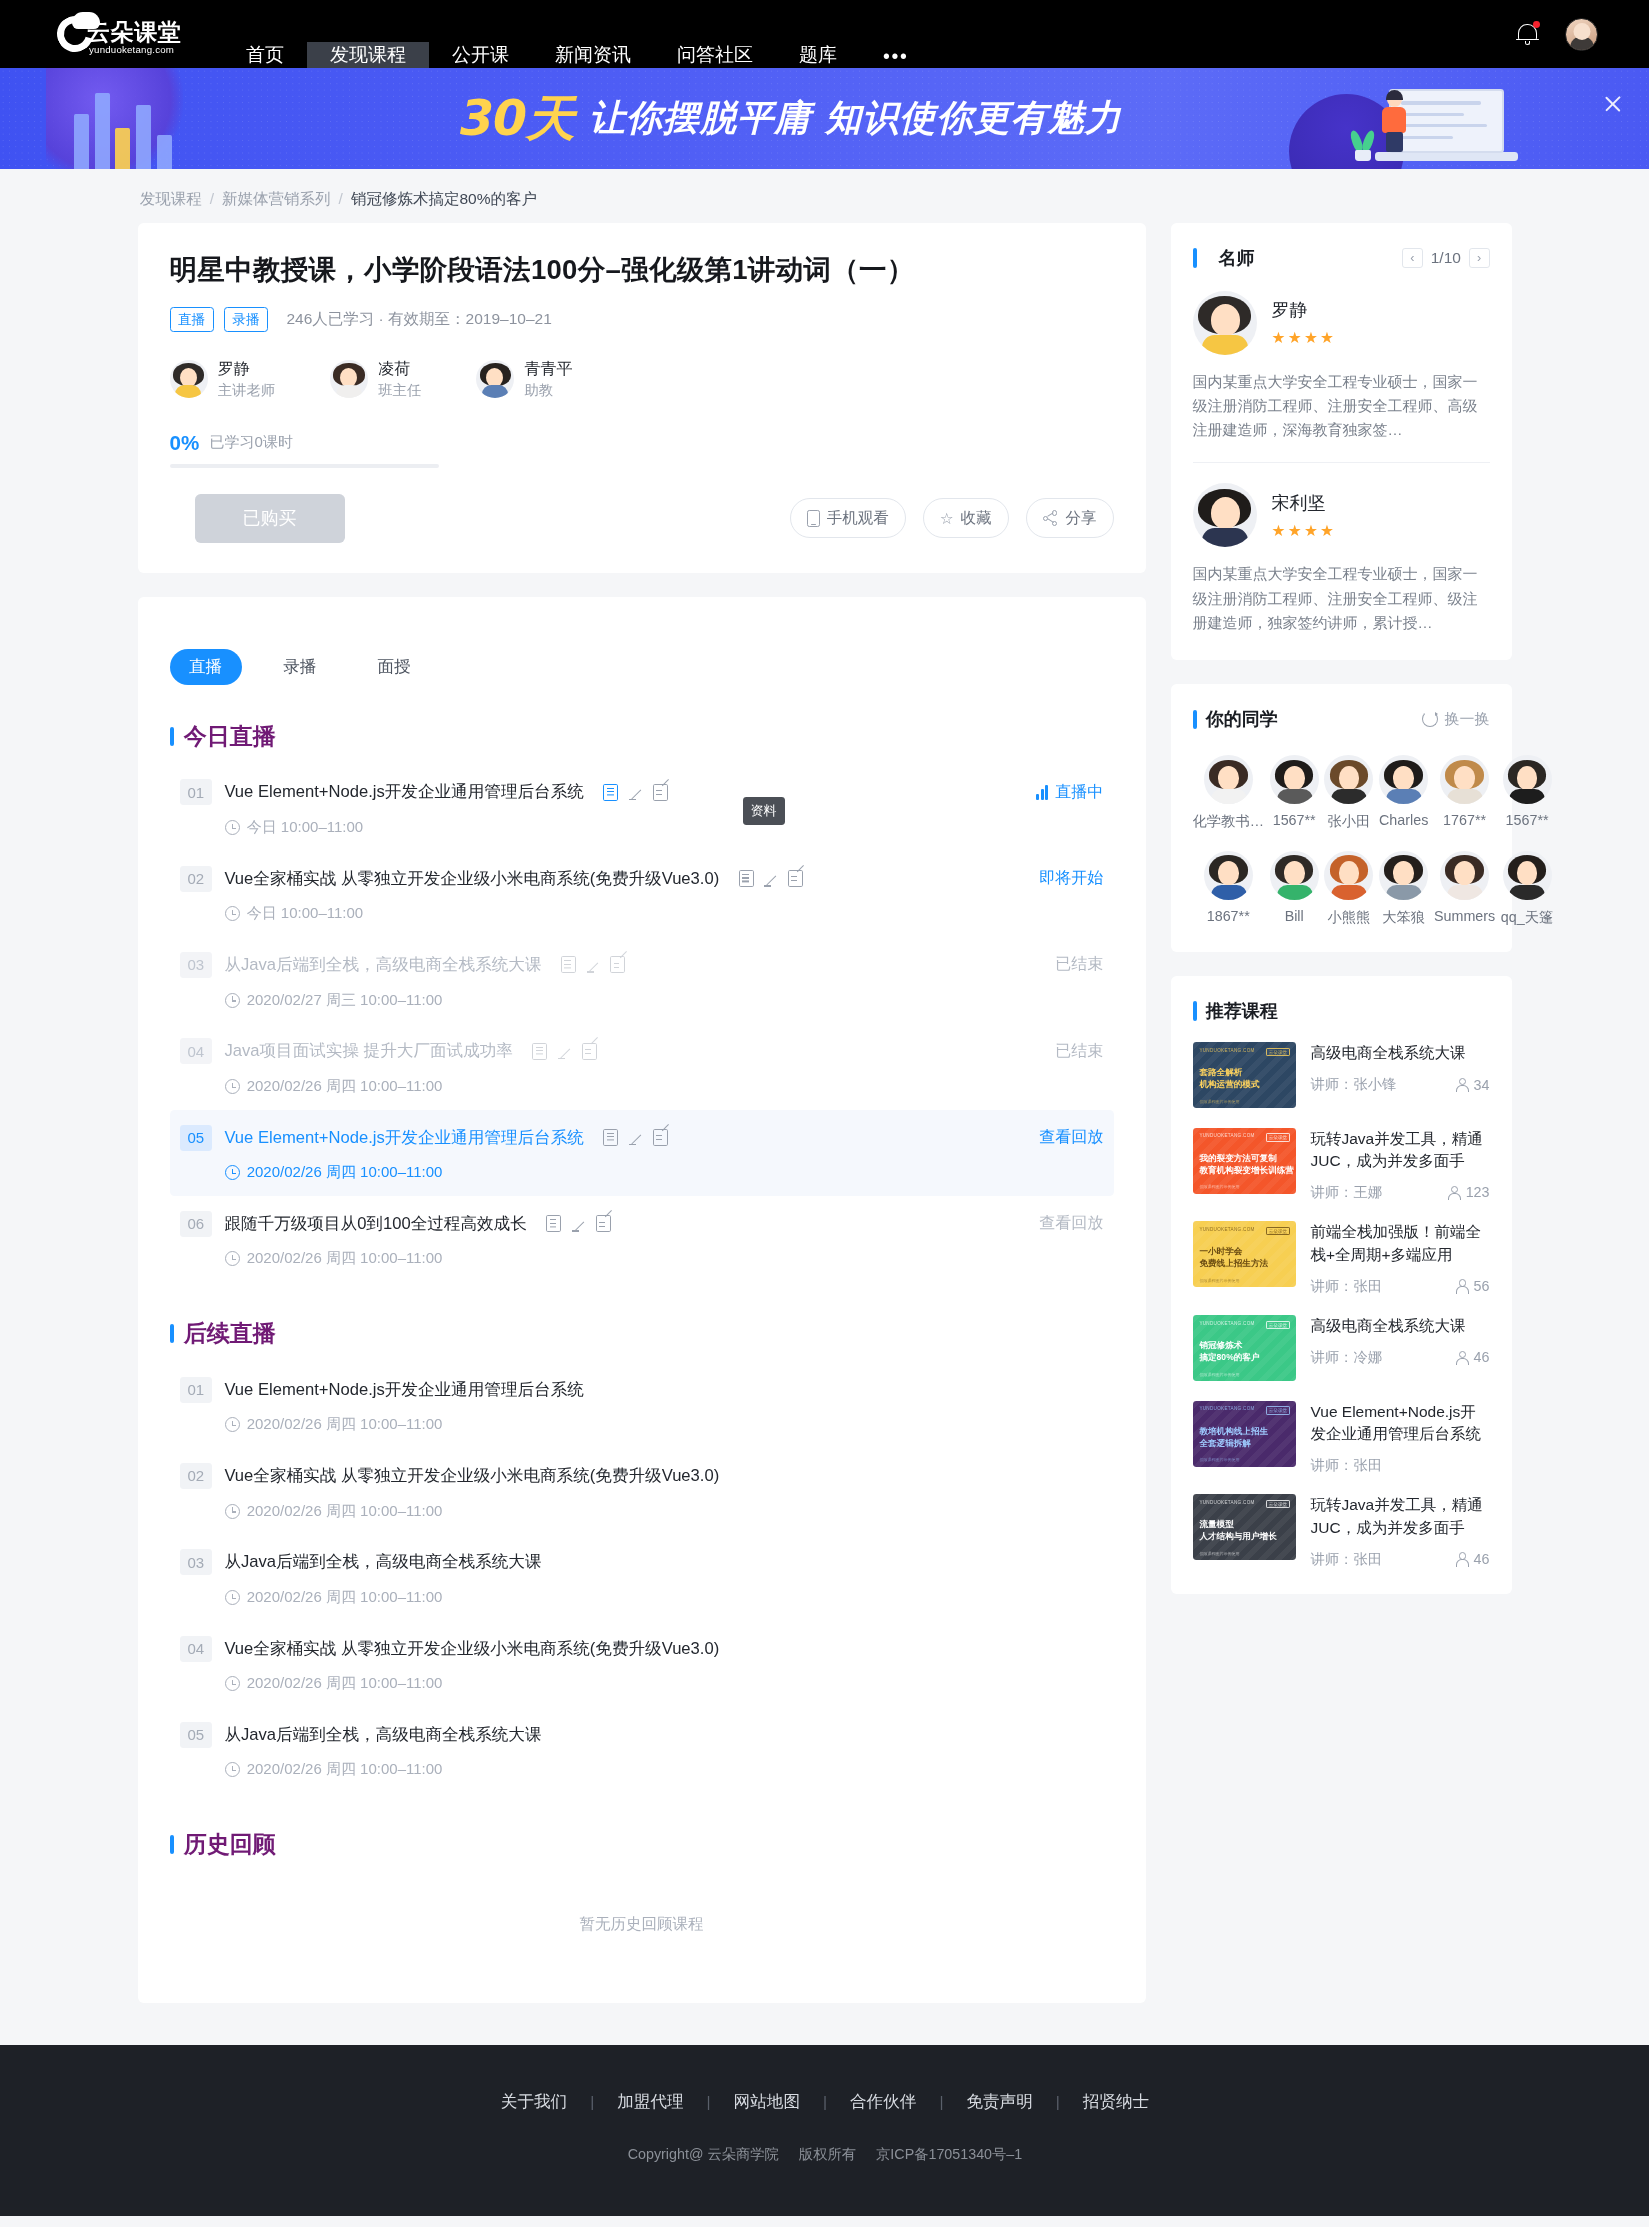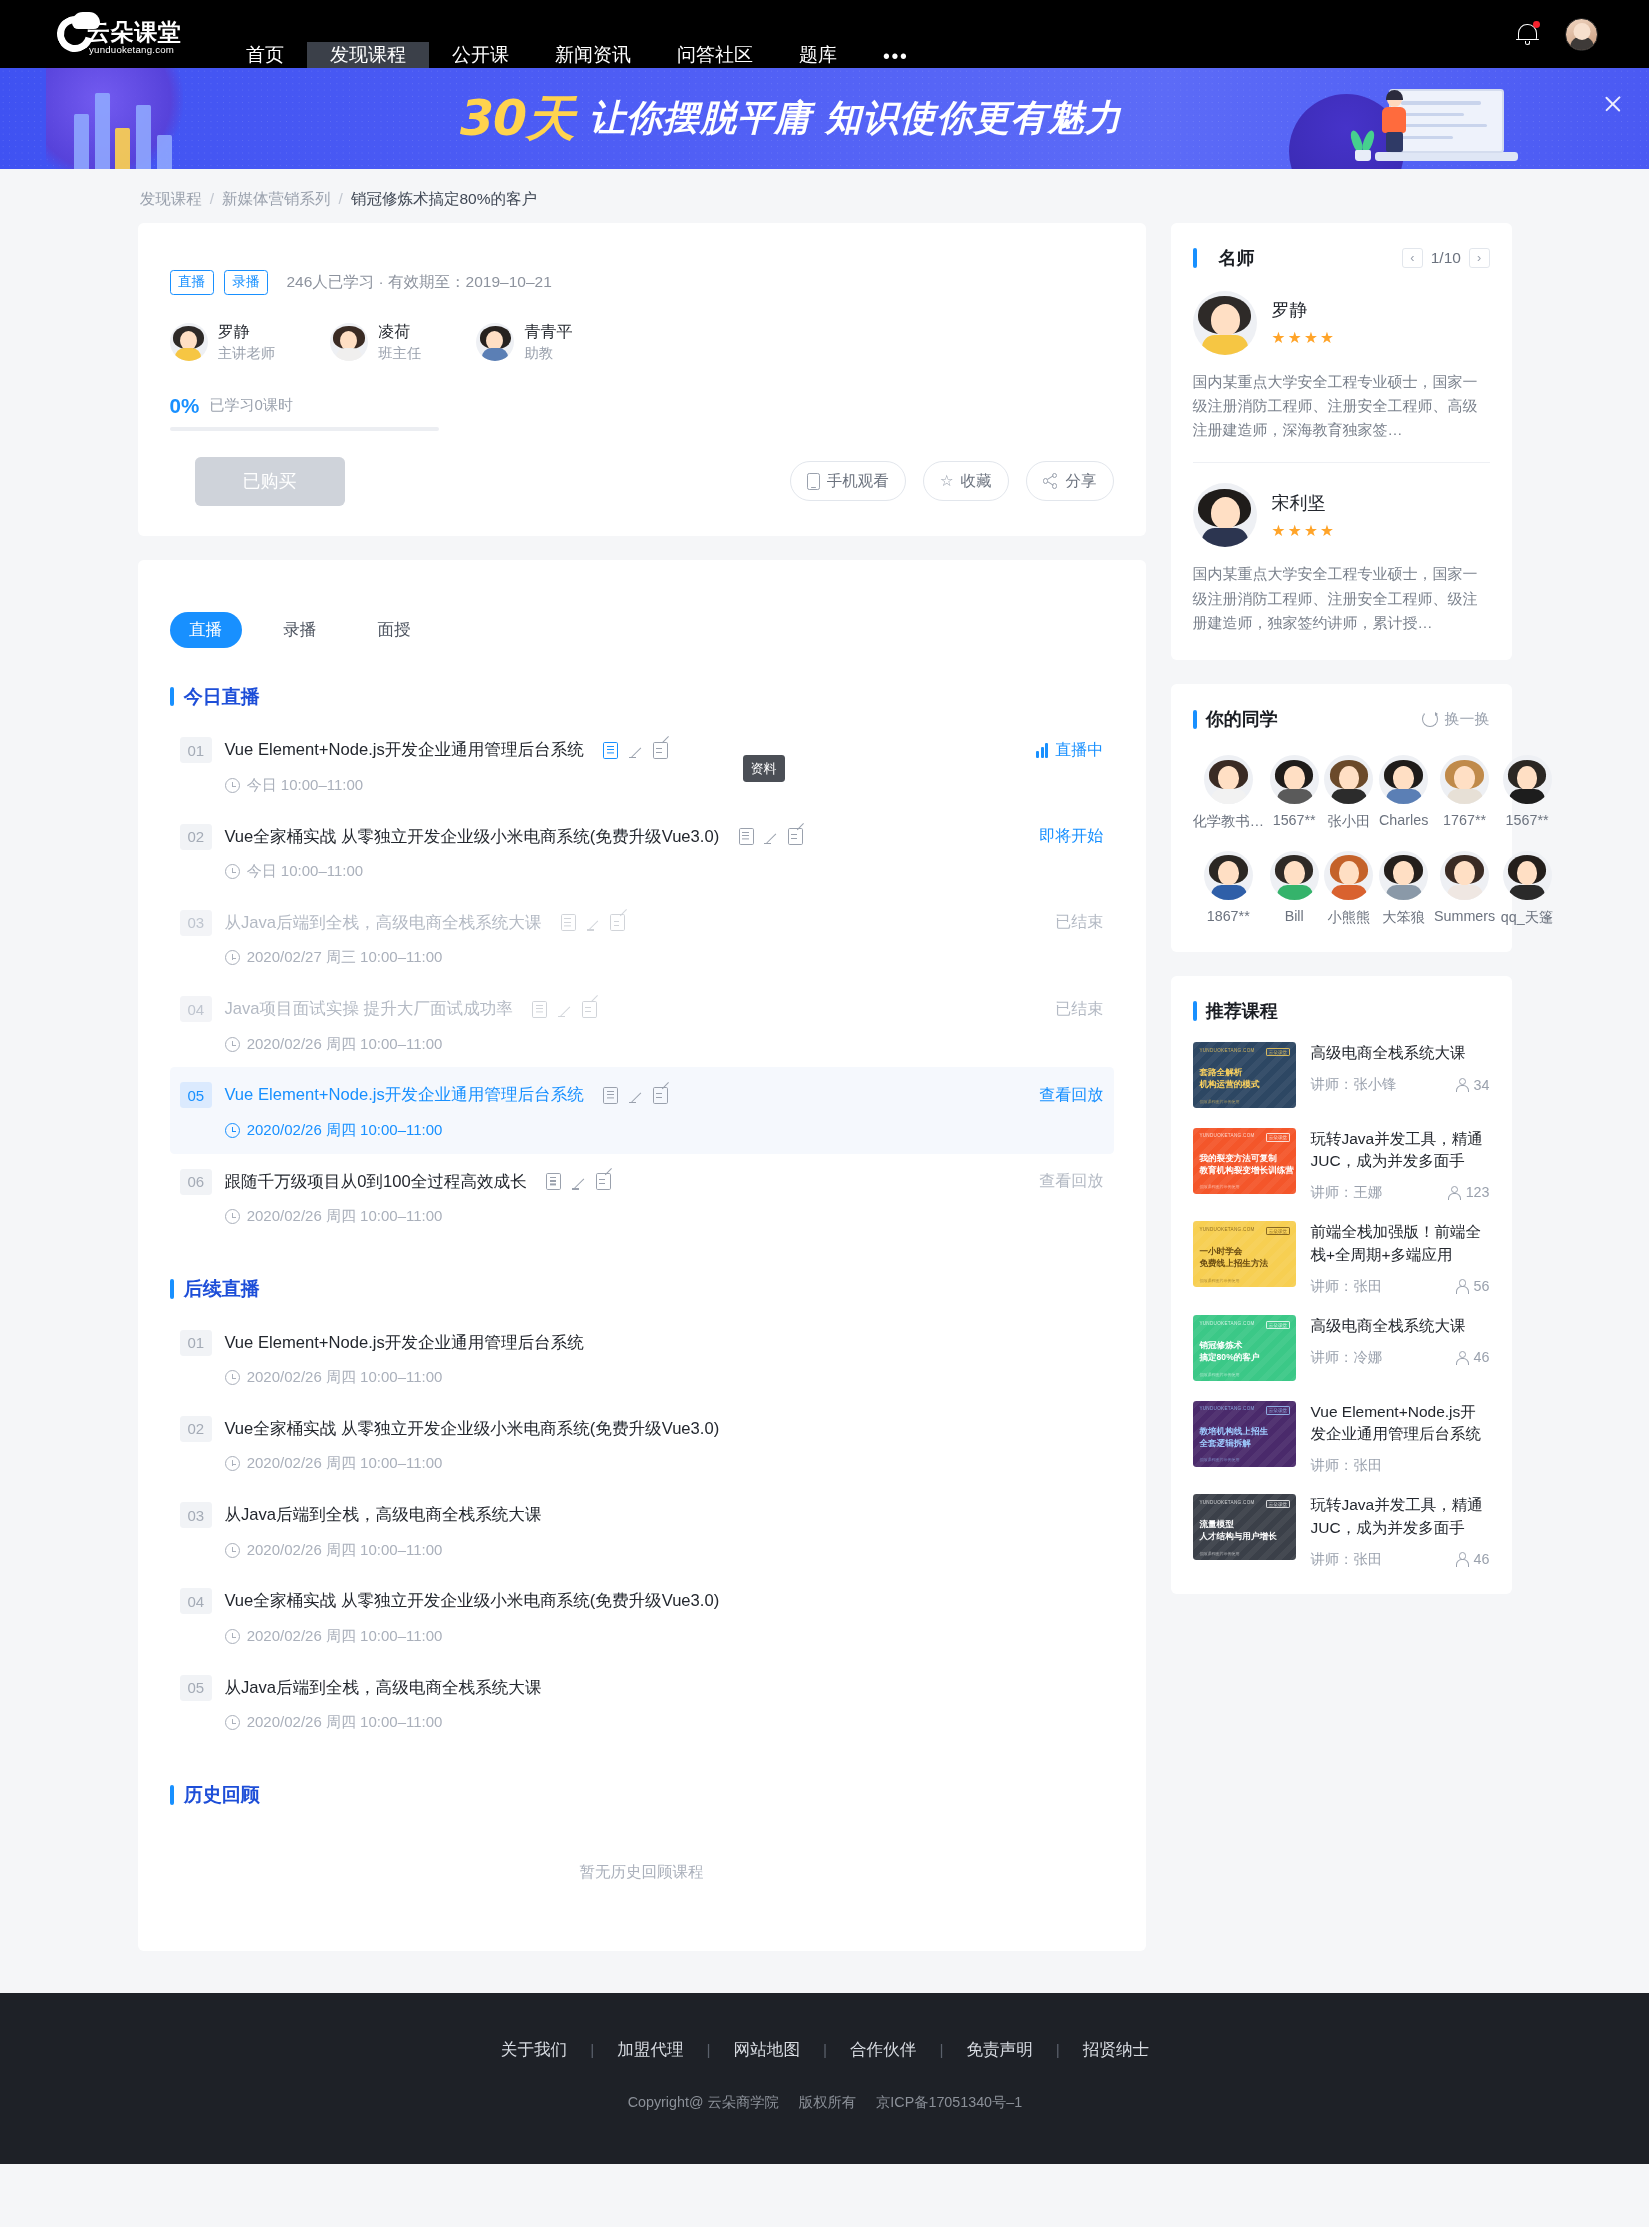--- a/index.html
+++ b/index.html
@@ -240,21 +240,21 @@
   .subtab {
     height: 36px; padding: 0 19.5px; border-radius: 18px; display:flex; align-items:center;
     font-size: 16.6px; color:#4c535f; cursor:pointer;
   }
   .subtab.active { background:#1890ff; color:#fff; }
 
   .sec-head {
     display:flex; align-items:center; gap: 10.3px; margin-top: 36px; margin-bottom: 12.6px;
   }
   .sec-bar { width: 4px; height: 19.5px; background:#1890ff; border-radius: 2.3px; }
-  .sec-title { font-size: 19px; color:#1d4ed8; font-weight: bold; }
+  .sec-title { font-size: 23px; color:#701a75; font-weight: bold; }
 
   .lesson {
     padding: 15px 10.3px 13.7px 10.3px; border-radius: 4.6px; position: relative;
   }
   .lesson.hl { background:#f5f8fd; }
   .lesson-top { display:flex; align-items:center; gap: 12.6px; }
   .lnum {
     width: 32px; height: 26px; border-radius: 3.4px; background:#f1f3f6; color:#a4abb6;
     font-size: 15px; display:flex; align-items:center; justify-content:center; flex:none;
   }
@@ -435,20 +435,21 @@
         <span class="crumb">新媒体营销系列</span>
         <span class="sep">/</span>
         <span class="crumb last">销冠修炼术搞定80%的客户</span>
       </div>
 
     <div class="cols">
 
       <div class="left-col">
 
         <div class="card course-card">
+          <div class="course-title">明星中教授课，小学阶段语法100分–强化级第1讲动词（一）</div>
 
           <div class="meta-row">
             <span class="tag">直播</span>
             <span class="tag">录播</span>
             <span class="meta-text">246人已学习 · 有效期至：2019–10–21</span>
           </div>
 
           <div class="teachers" id="teachers">
               <div class="teacher">
                 <div class="t-av">

